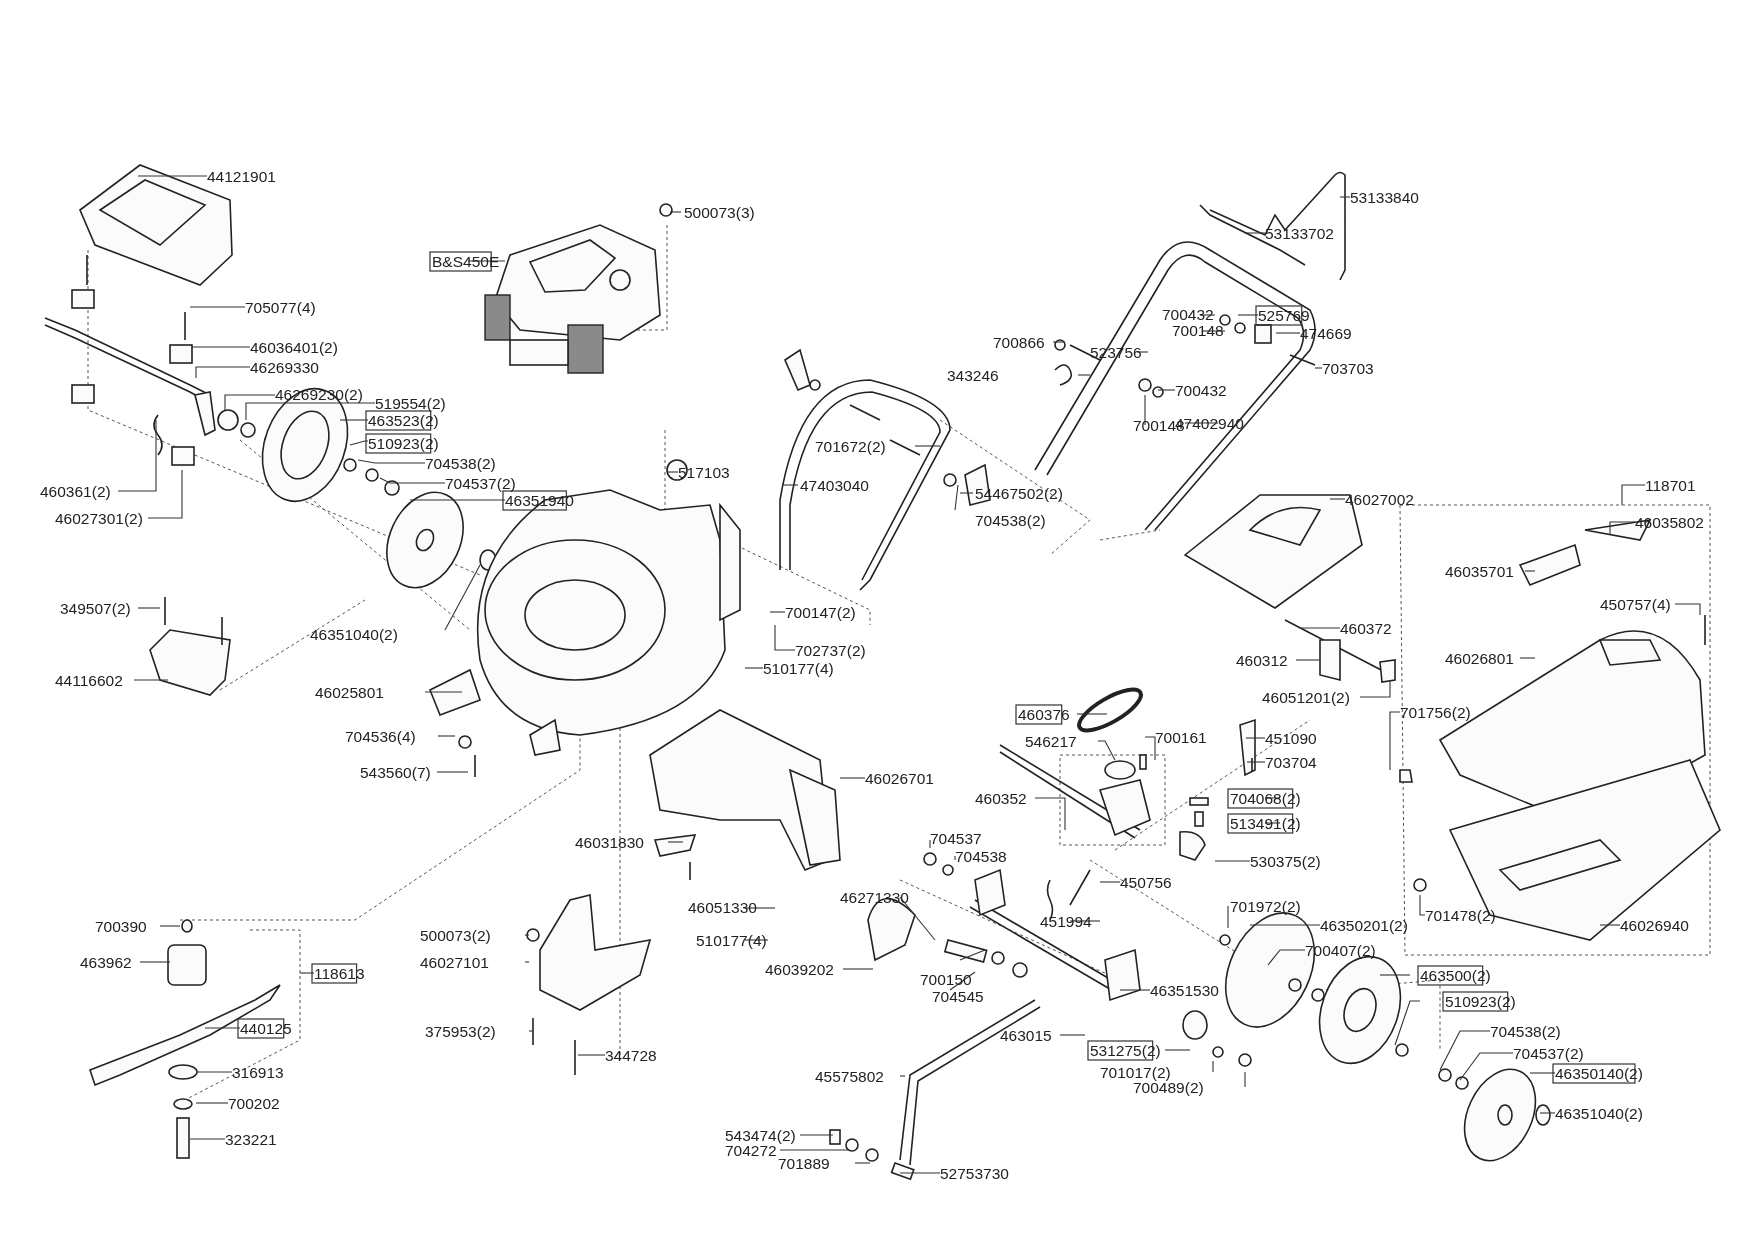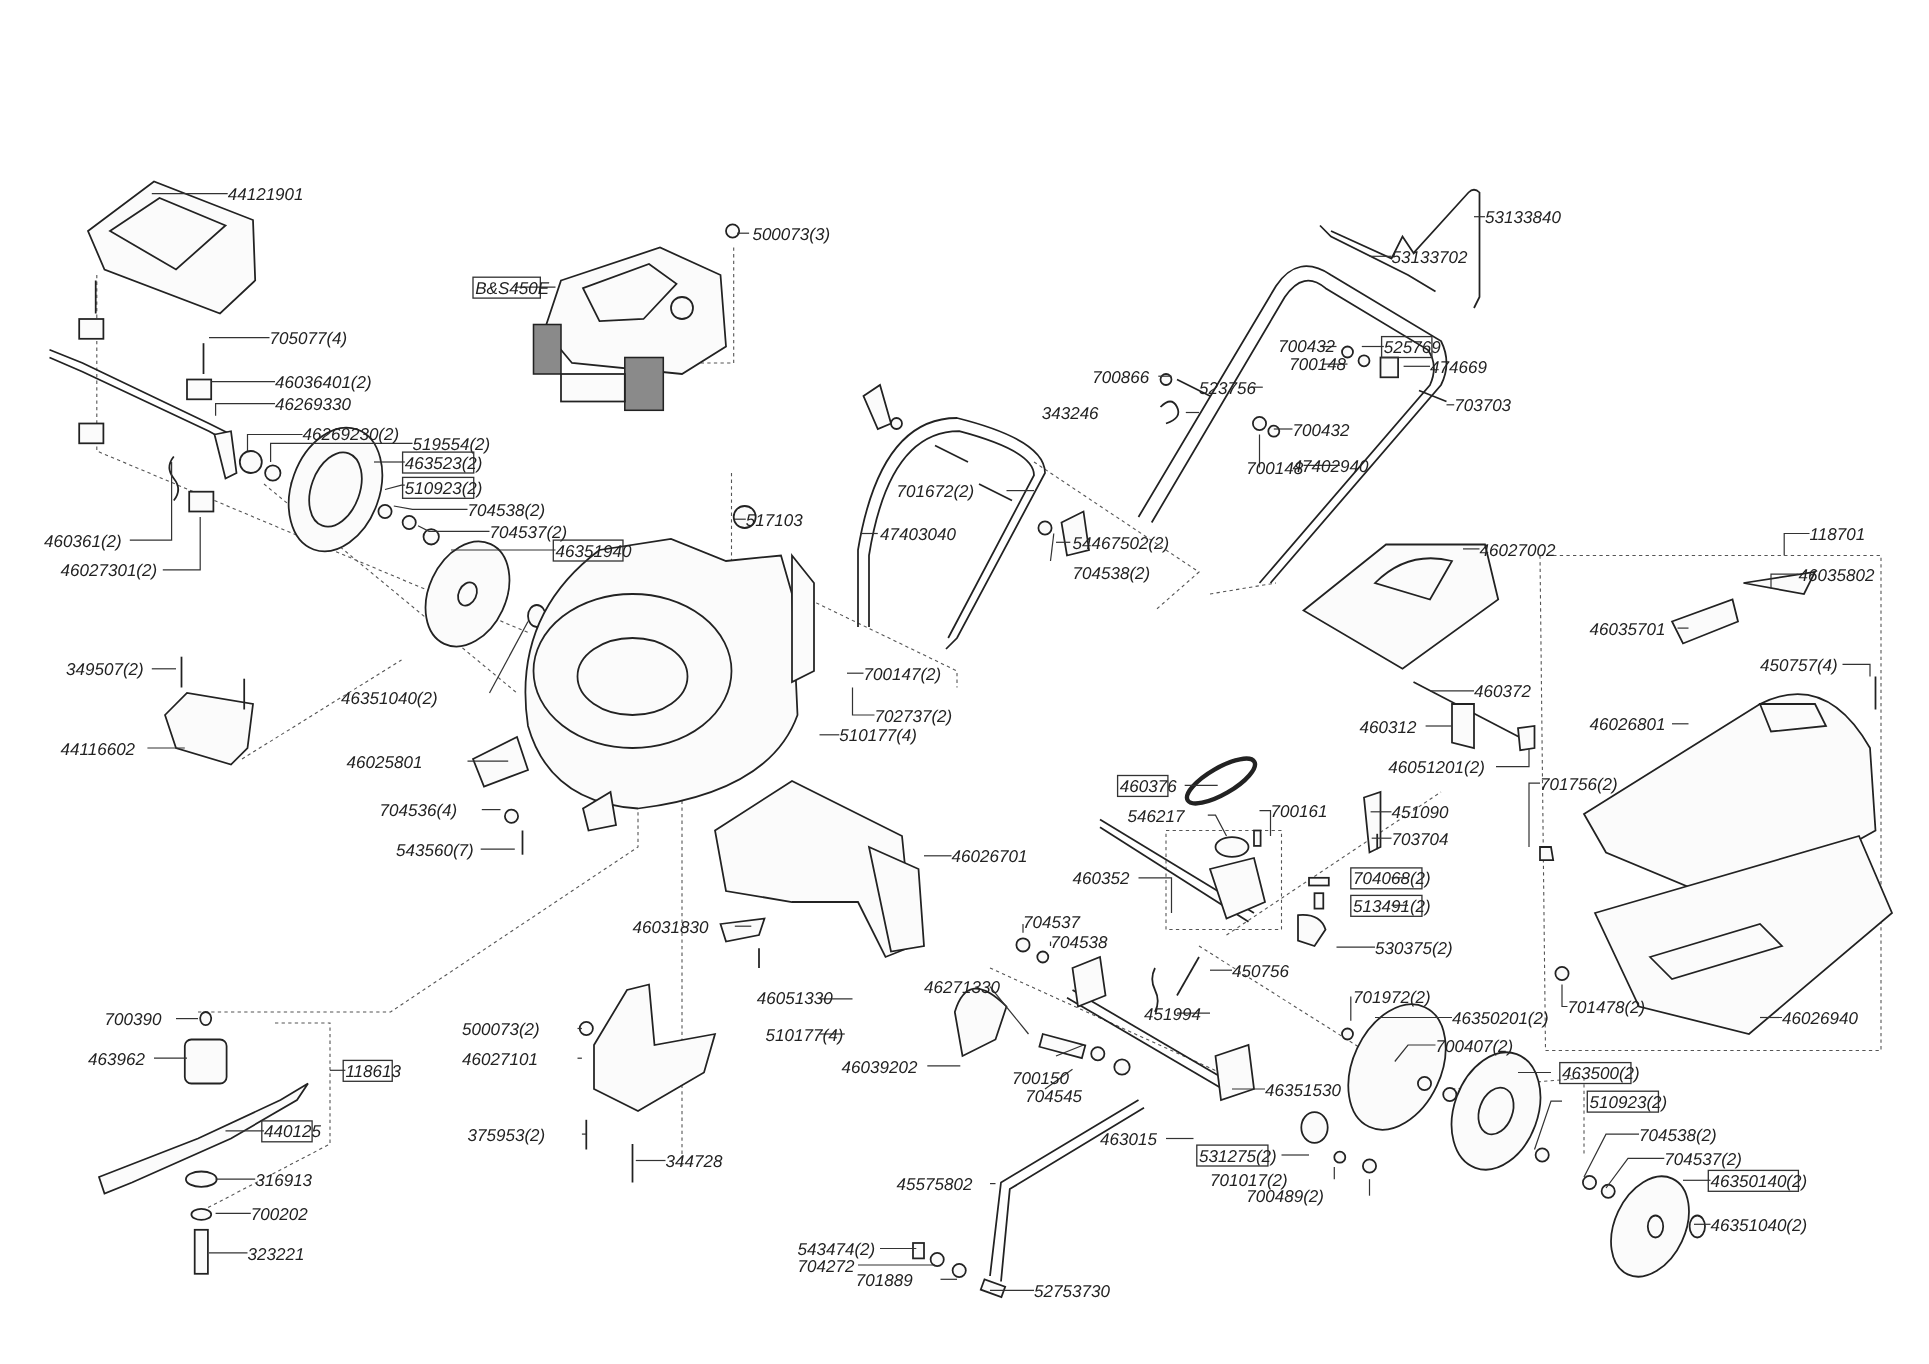--- a/index.html
+++ b/index.html
@@ -1,18 +1,18 @@
 <!DOCTYPE html>
 <html><head>
 <meta charset="utf-8">
 <style>
   html, body { margin: 0; padding: 0; background: #ffffff; }
   body { width: 1754px; height: 1240px; position: relative; overflow: hidden;
          font-family: "Liberation Sans", sans-serif; }
-  #stage { position: absolute; left: 0; top: 0; width: 1754px; height: 1240px; font-style: italic; }
+  #stage { position: absolute; left: 0; top: 0; width: 1754px; height: 1240px; }
   svg text { font-family: "Liberation Sans", sans-serif; font-size: 15.5px; fill: #222; }
   .part { fill: #fbfbfb; stroke: #222; stroke-width: 1.6; }
   .part-dark { fill: #8a8a8a; stroke: #222; stroke-width: 1.4; }
   .part-thick { fill: none; stroke: #222; stroke-width: 4; }
   .tube { fill: none; stroke: #222; stroke-width: 1.6; }
   .leader { stroke: #333; stroke-width: 1.1; fill: none; }
   .dash { stroke: #555; stroke-width: 1; stroke-dasharray: 3 3; fill: none; }
   .box { fill: none; stroke: #333; stroke-width: 1.2; }
 </style>
 </head>

